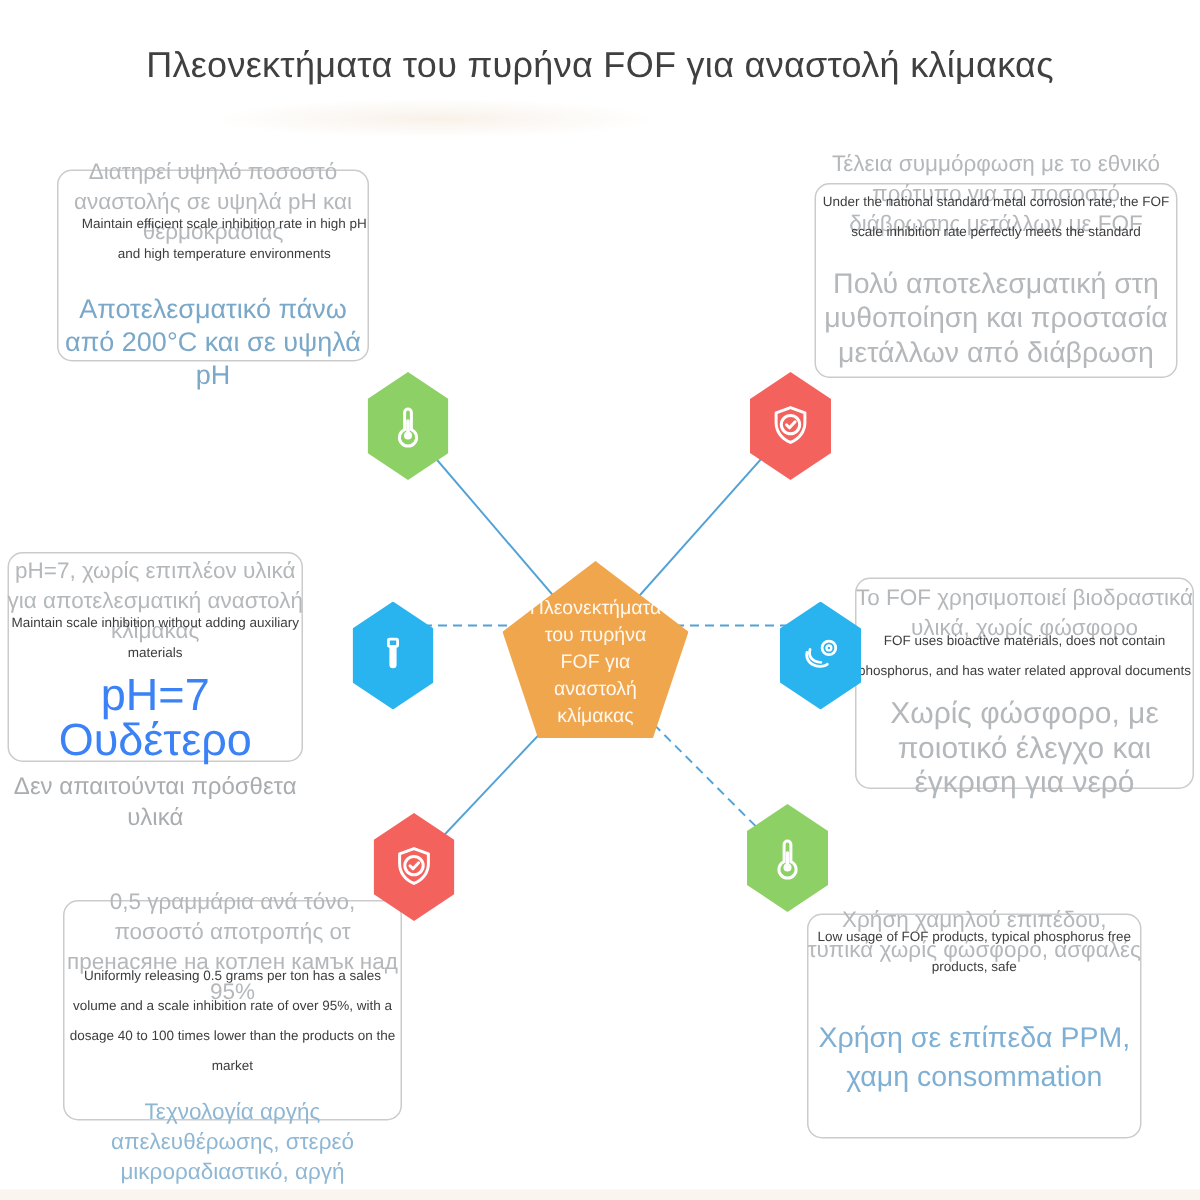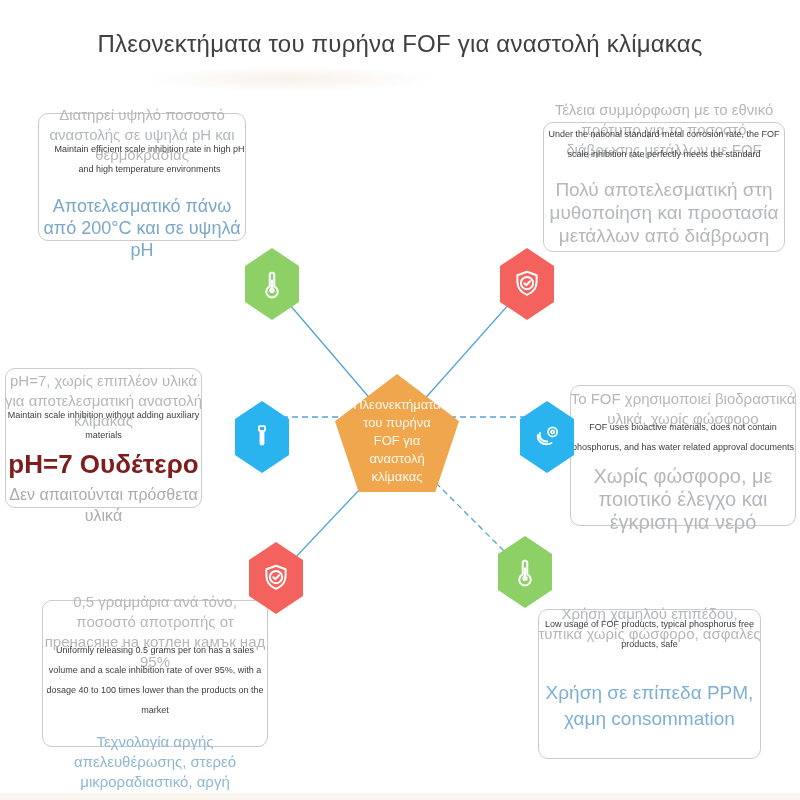--- a/index.html
+++ b/index.html
@@ -30,21 +30,21 @@
   .b-tl .english{margin-top:-26px;padding-left:15px;}
   .b-tl .accent{margin-top:16px;font-size:18px;line-height:22px;}
   .b-tr{left:543px;top:100px;width:242px;}
   .b-tr .outline{top:22px;height:128px;}
   .b-tr .english{margin-top:-36px;}
   .b-tr .accent{margin-top:14px;font-size:19px;line-height:23px;}
   .b-ml{left:5px;top:368px;width:197px;}
   .b-ml .outline{top:0;height:138px;}
   .b-ml .txt{padding-top:3px;}
   .b-ml .english{margin-top:-26px;}
-  .b-ml .accent{margin-top:4px;font-size:26px;line-height:30px;font-weight:700;color:#7f1d1d;}
+  .b-ml .accent{margin-top:4px;font-size:30px;line-height:30px;font-weight:400;color:#3b82f6;}
   .b-mr{left:570px;top:385px;width:226px;}
   .b-mr .outline{top:0;height:139px;}
   .b-mr .txt{padding-top:4px;}
   .b-mr .english{margin-top:-12px;}
   .b-mr .accent{margin-top:8px;font-size:20px;line-height:23px;}
   .b-bl{left:42px;top:592px;width:226px;}
   .b-bl .outline{top:8px;height:145px;}
   .b-bl .english{margin-top:-32px;}
   .b-bl .accent{margin-top:12px;font-size:15px;line-height:20px;color:#8fb7d3;}
   .b-br{left:538px;top:604px;width:223px;}

